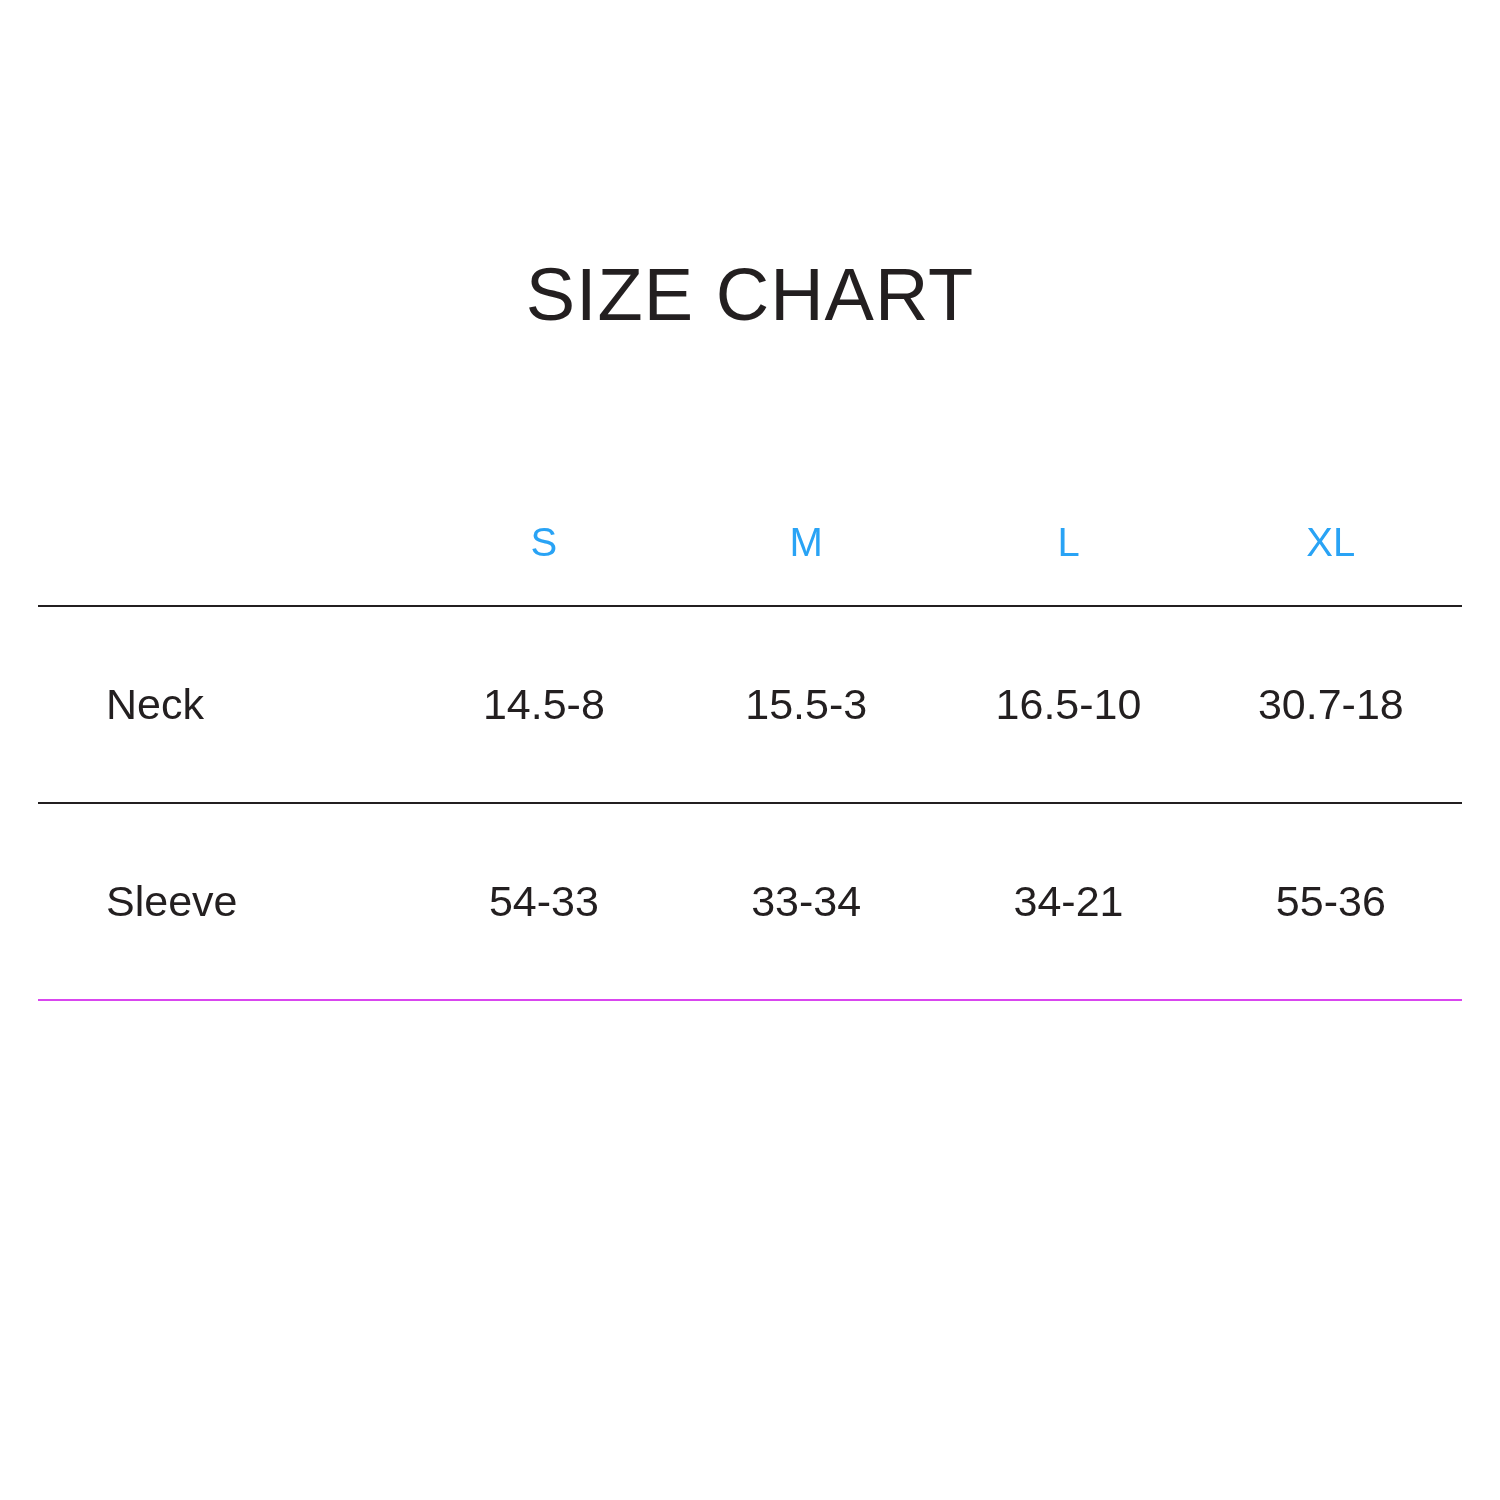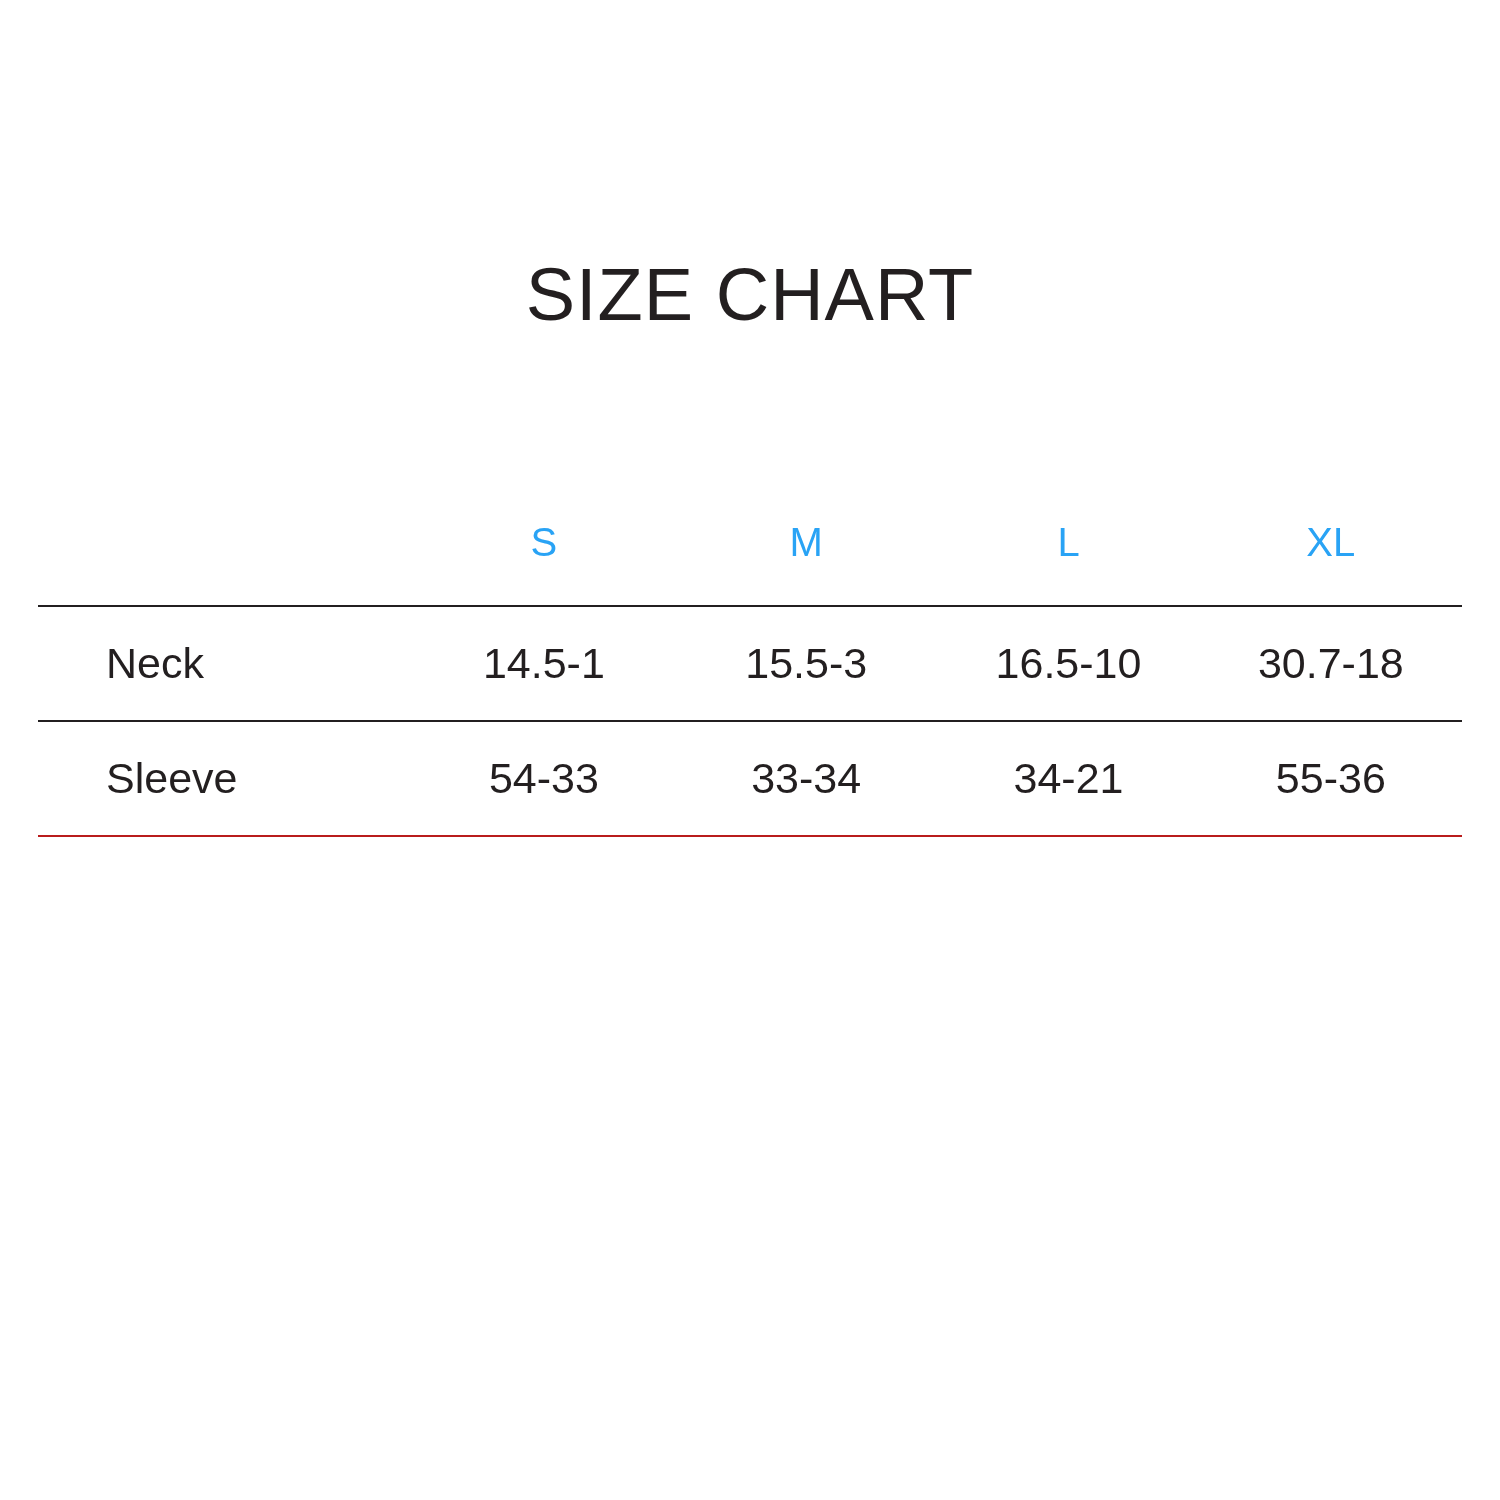--- a/index.html
+++ b/index.html
@@ -53,28 +53,28 @@
     border: none;
     vertical-align: bottom;
   }
   table.size-table thead th.corner {
     border: none;
   }
   table.size-table tbody tr {
     border-top: 2px solid #231f20;
   }
   table.size-table tbody tr:last-child {
-    border-bottom: 2px solid #b91c1c;
+    border-bottom: 2px solid #d946ef;
   }
   table.size-table tbody td {
     font-size: 43px;
     font-weight: 400;
     color: #231f20;
     text-align: center;
-    padding: 32px 0;
+    padding: 73px 0;
     border: none;
   }
   table.size-table tbody td.row-label {
     text-align: left;
     padding-left: 68px;
   }
 </style>
 </head>
 <body>
 
@@ -95,21 +95,21 @@
         <th class="corner"></th>
         <th>S</th>
         <th>M</th>
         <th>L</th>
         <th>XL</th>
       </tr>
     </thead>
     <tbody>
       <tr>
         <td class="row-label">Neck</td>
-        <td>14.5-1</td>
+        <td>14.5-8</td>
         <td>15.5-3</td>
         <td>16.5-10</td>
         <td>30.7-18</td>
       </tr>
       <tr>
         <td class="row-label">Sleeve</td>
         <td>54-33</td>
         <td>33-34</td>
         <td>34-21</td>
         <td>55-36</td>

